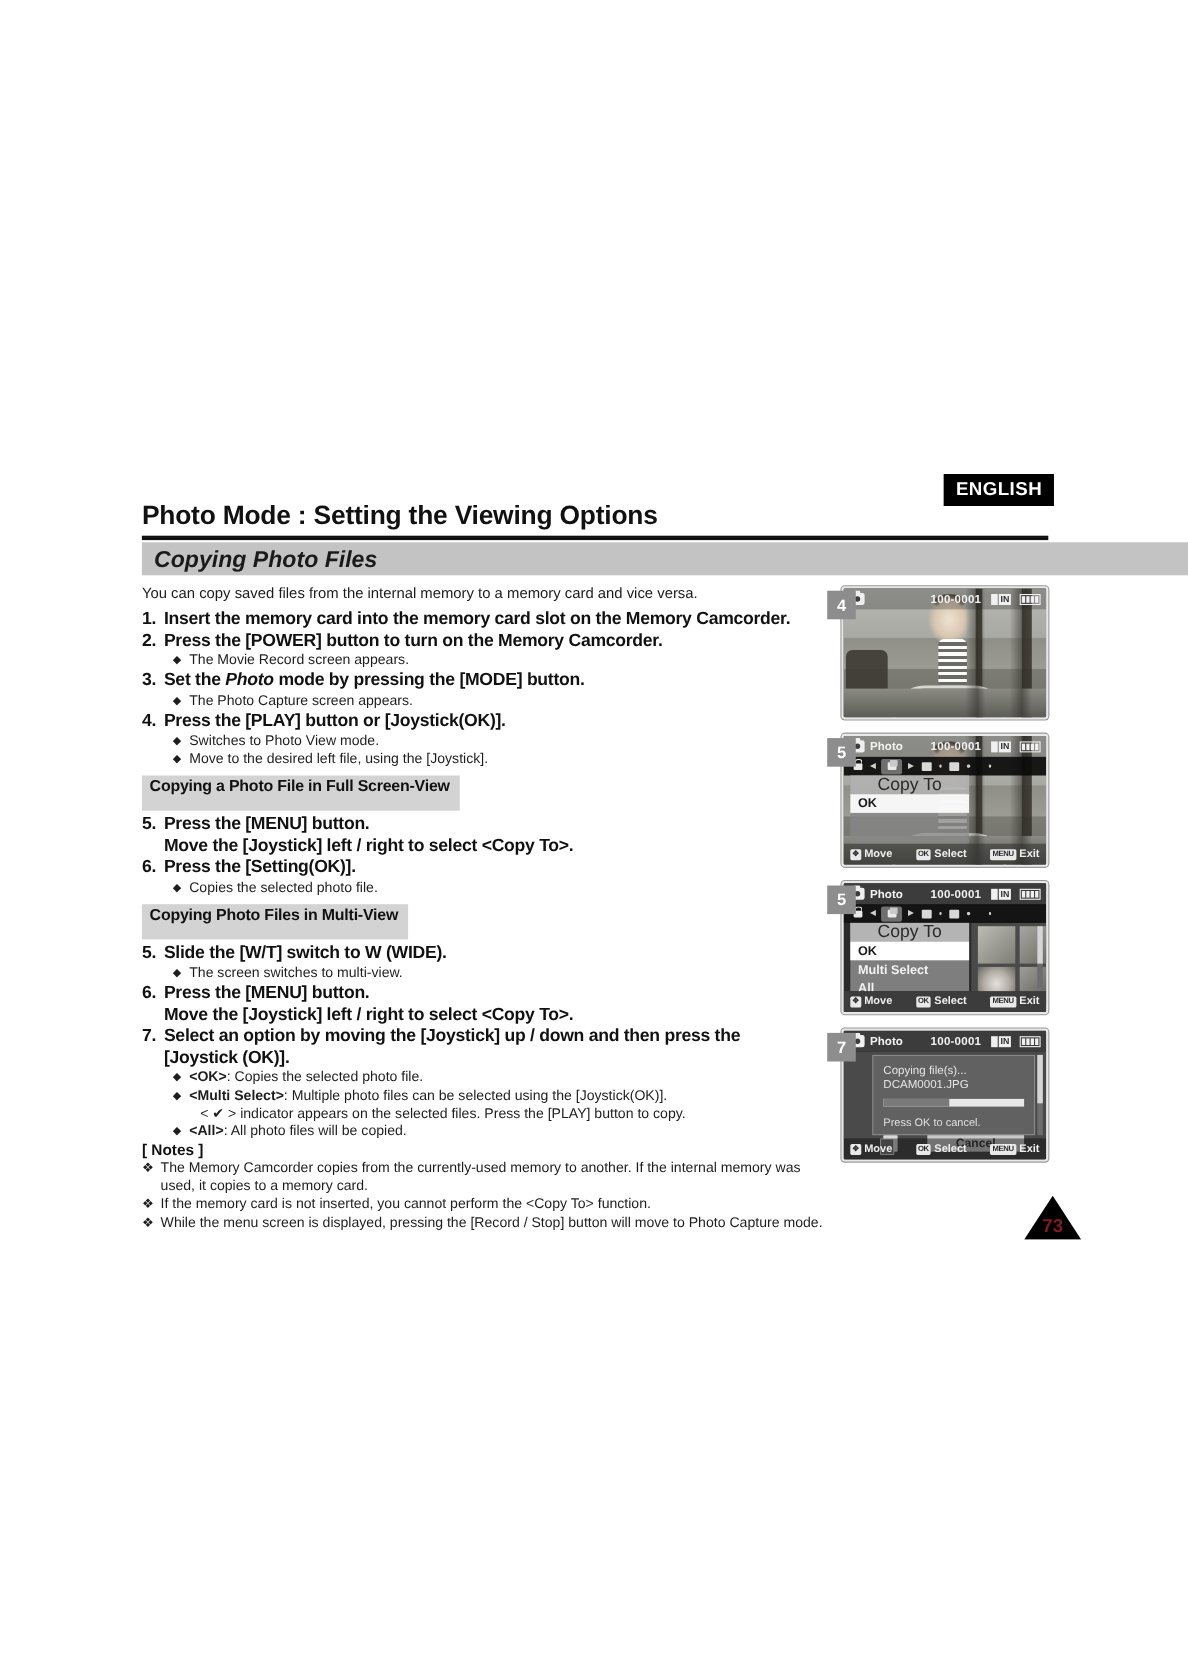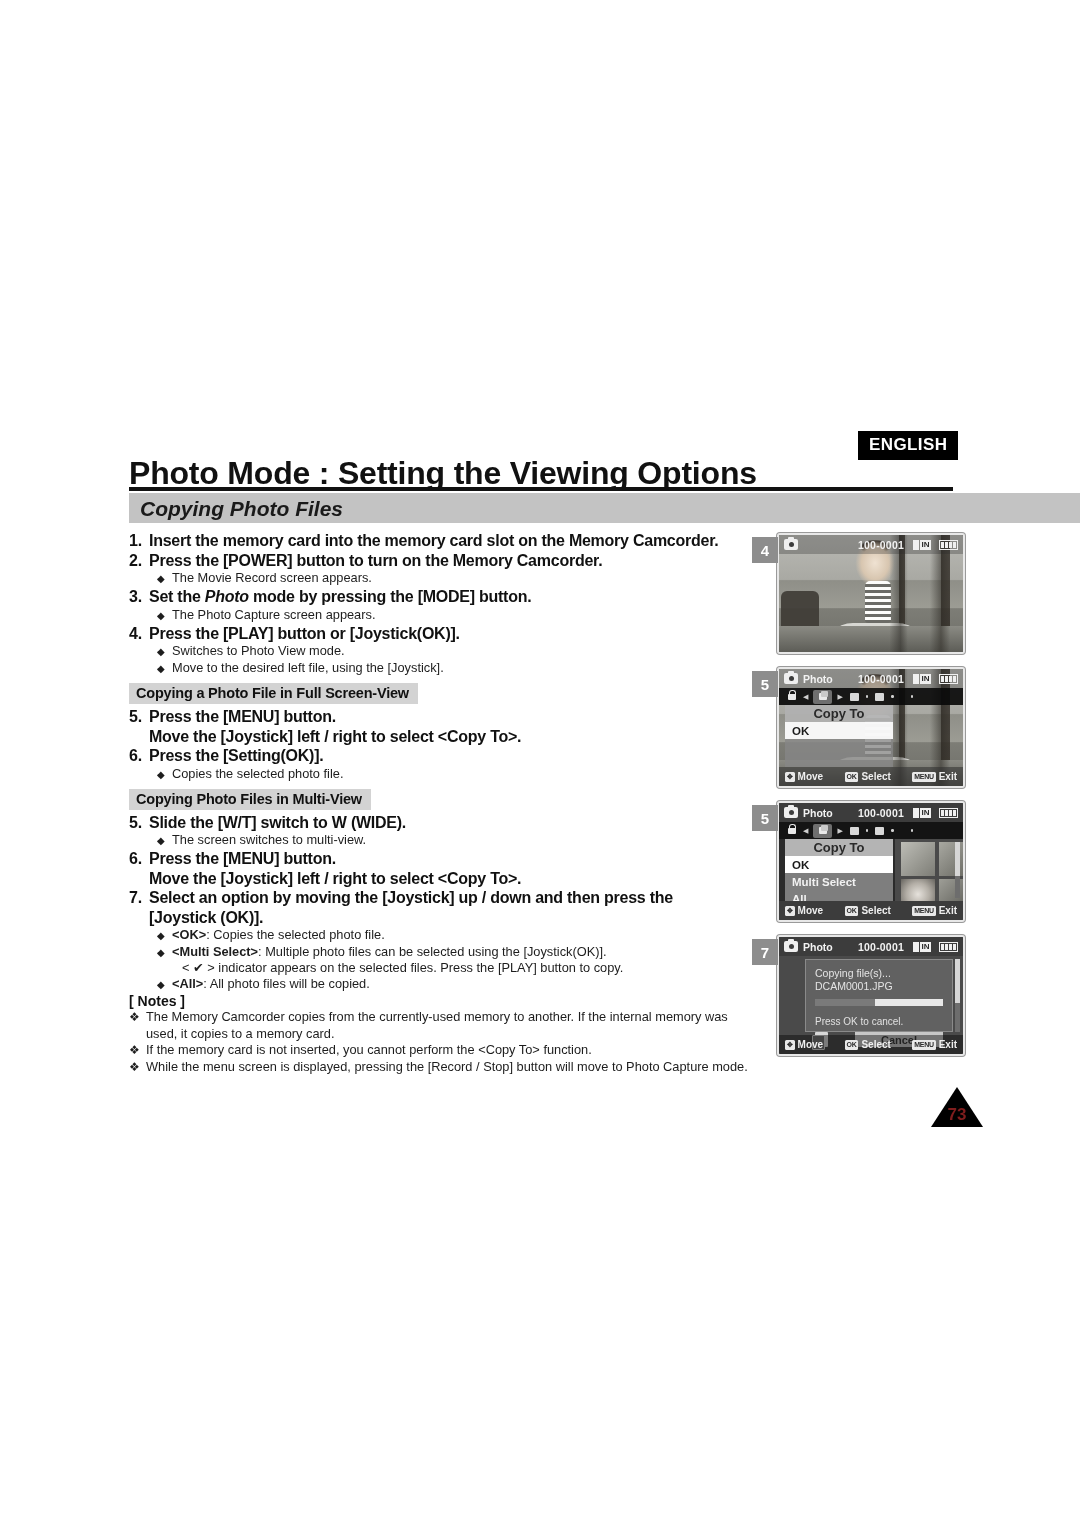--- a/index.html
+++ b/index.html
@@ -14,21 +14,21 @@
   
   .english-badge {
     position:absolute; left:858px; top:431px;
     background:#000; color:#fff;
     font-size:17px; font-weight:bold; letter-spacing:.4px;
     padding:3px 10px 4px 10px;
     border:1px solid #000;
   }
   .page-title {
     position:absolute; left:129px; top:455px;
-    font-size:32px; font-weight:bold; color:#111;
+    font-size:24px; font-weight:bold; color:#111;
     letter-spacing:-0.2px;
   }
   .title-rule {
     position:absolute; left:129px; top:487px; width:824px; height:4px; background:#111;
   }
   .section-band {
     position:absolute; left:129px; top:493px; width:952px; height:30px;
     background:#c3c3c3;
   }
   .section-band span {
@@ -54,42 +54,42 @@
   .sub {
     display:flex; font-size:12.8px; color:#1d1d1d; line-height:16px;
     margin-left:28px;
   }
   .sub .dia { flex:0 0 15px; font-size:10px; line-height:17px; }
   .sub .stxt { flex:1; }
 
   .subhead {
     display:inline-block; background:#d3d3d3;
     font-size:14.5px; font-weight:bold; color:#111;
-    padding:2px 9px 3px 7px; margin:6px 0 3px 0;
+    padding:2px 9px 14px 7px; margin:6px 0 3px 0;
     letter-spacing:-0.2px;
   }
 
   .notes-title { font-size:14px; font-weight:bold; color:#111; }
   .note {
     display:flex; font-size:12.8px; color:#1d1d1d; line-height:16.5px;
   }
   .note .clv { flex:0 0 17px; font-size:12px; }
   .note .ntxt { flex:1; }
   .b { font-weight:bold; }
 
   
   .shots { position:absolute; left:752px; top:533px; width:226px; }
   .shot-wrap { position:relative; margin-bottom:7px; }
   .step-badge {
     position:absolute; left:0; top:4px; width:26px; height:26px;
     background:#8d8d8d; color:#fff; font-size:15px; font-weight:bold;
     display:flex; align-items:center; justify-content:center; z-index:4;
   }
   .screen {
-    position:absolute; left:25px; top:0;
+    position:absolute; left:13px; top:0;
     width:188px; height:121px;
     background:#2b2b2b; overflow:hidden;
     border:2px solid #e8e8e8; border-radius:3px;
     box-shadow:0 0 0 1px #9a9a9a;
   }
   .shot-wrap { height:127px; }
 
   
   .photo-bg {
     position:absolute; inset:0;
@@ -154,21 +154,21 @@
   .mi-ico{width:9px;height:8px;background:#d8d8d8;border-radius:1px;}
   .dot{width:2.5px;height:2.5px;border-radius:50%;background:#cfcfcf;}
 
   
   .panel {
     position:absolute; left:6px; top:36px; width:108px; bottom:19px;
     background:#7e7e7e;
   }
   .panel.ghost{background:rgba(135,135,135,.78);}
   .panel-title{
-    height:17px;background:#b4b4b4;color:#2a2a2a;font-size:13px;font-weight:bold;
+    height:17px;background:#b4b4b4;color:#2a2a2a;font-size:16px;font-weight:normal;
     display:flex;align-items:center;justify-content:center;
   }
   .panel.ghost .panel-title{background:rgba(190,190,190,.72);}
   .opt {
     height:17px;display:flex;align-items:center;padding-left:7px;
     font-size:11.5px;font-weight:bold;color:#f2f2f2;
   }
   .opt.active{background:#ffffff;color:#1a1a1a;}
   .opt.ghostactive{background:rgba(255,255,255,.92);color:#1a1a1a;}
 
@@ -235,20 +235,21 @@
 
   <div class="page-title">Photo Mode : Setting the Viewing Options</div>
   <div class="title-rule"></div>
 
   <div class="section-band">
     <span>Copying Photo Files</span>
   </div>
 
   <div class="body-col">
 
+    <div class="intro">You can copy saved files from the internal memory to a memory card and vice versa.</div>
 
     <div class="step">
       <div class="num">1.</div>
       <div class="txt">Insert the memory card into the memory card slot on the Memory Camcorder.</div>
     </div>
 
     <div class="step">
       <div class="num">2.</div>
       <div class="txt">Press the [POWER] button to turn on the Memory Camcorder.</div>
     </div>

